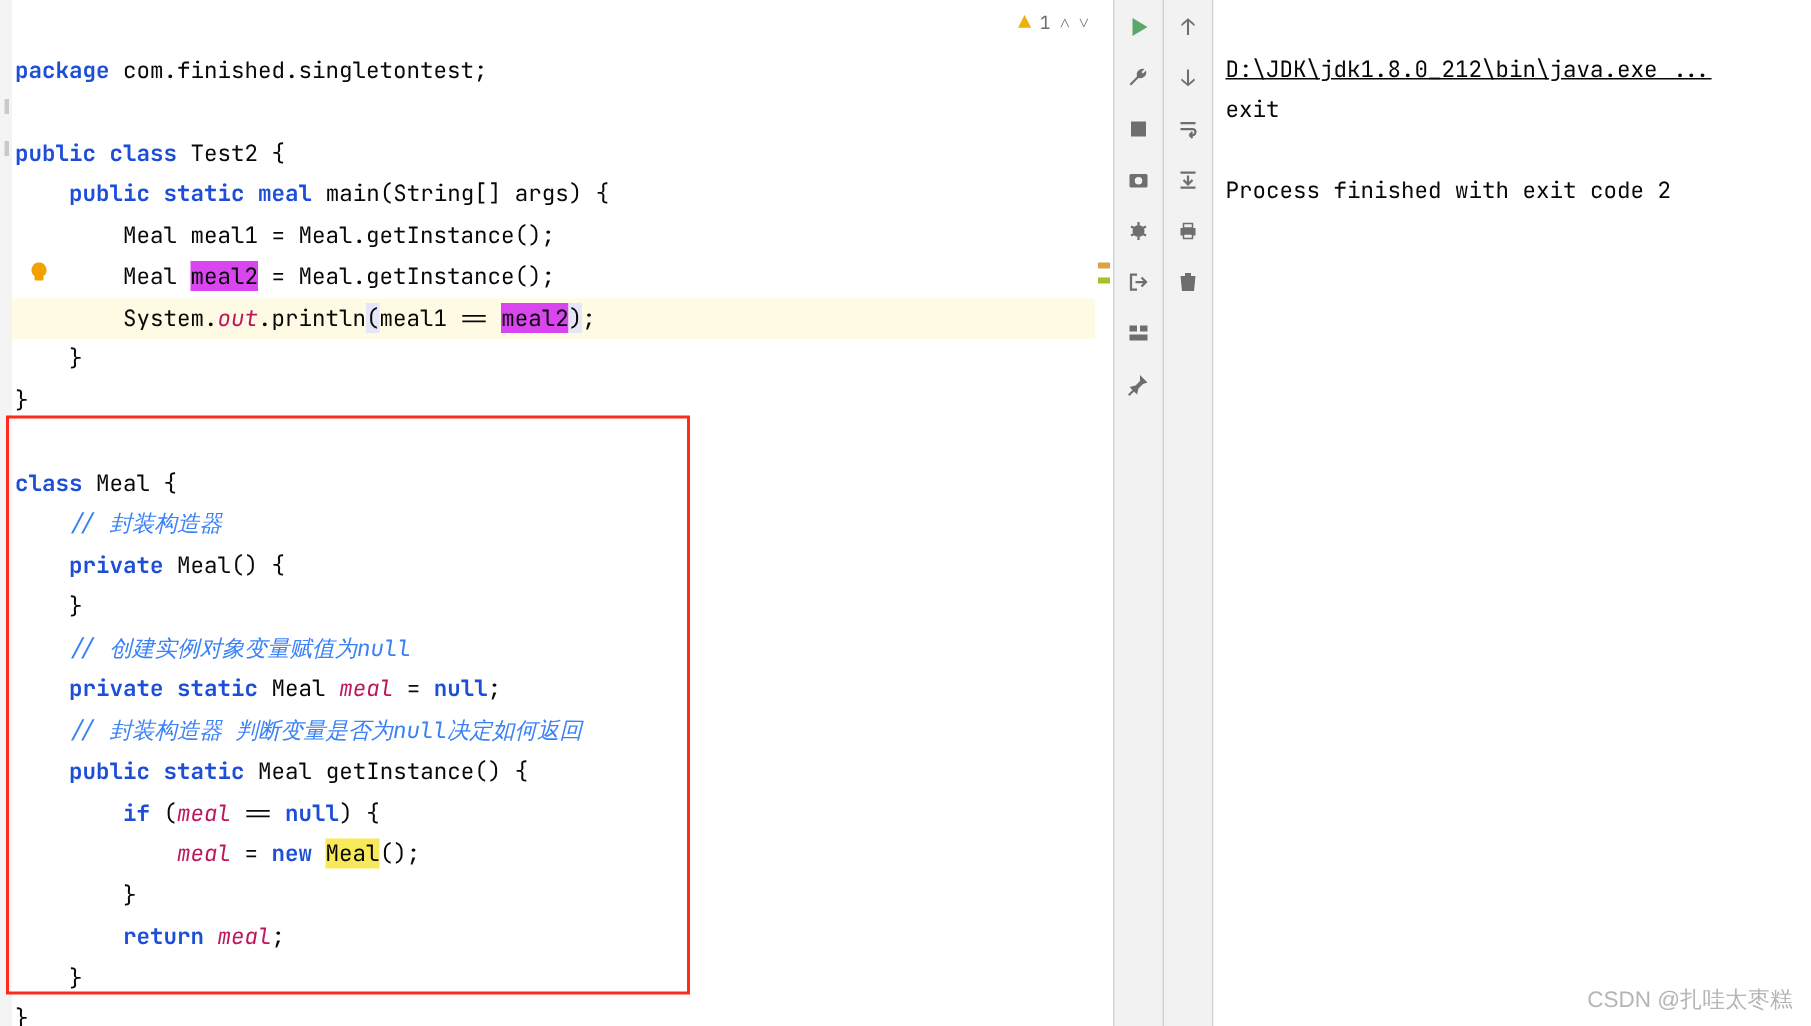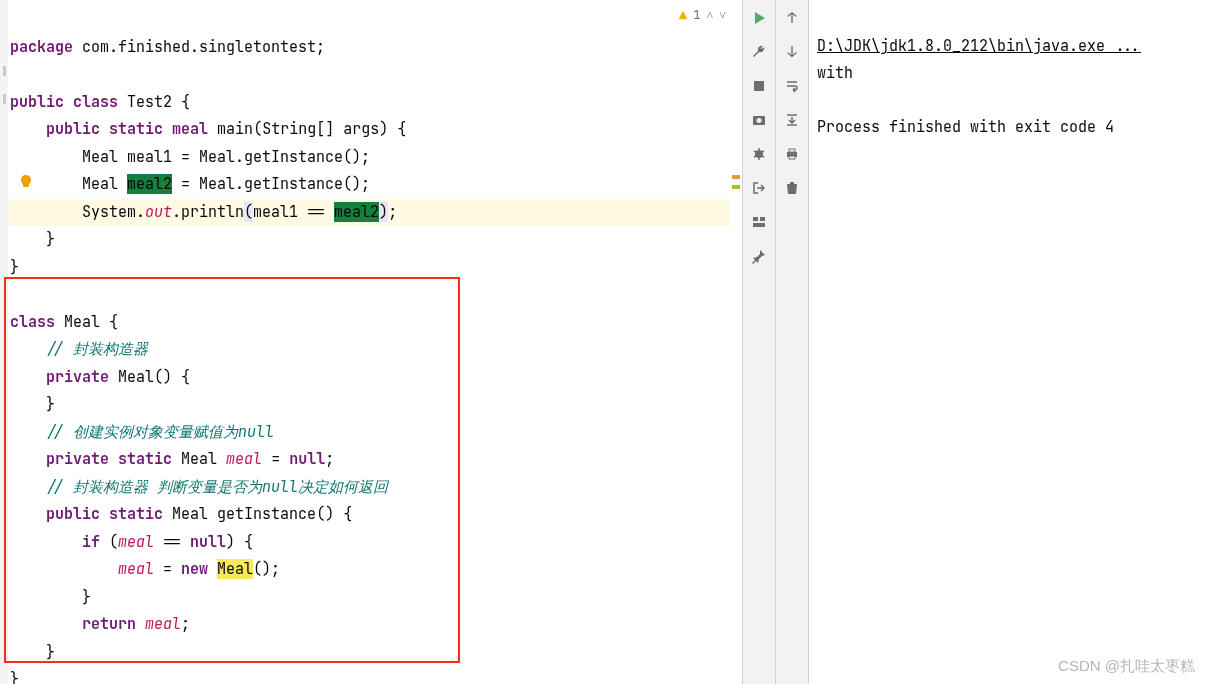--- a/index.html
+++ b/index.html
@@ -31,31 +31,31 @@
   width: 3px; height: 10px;
   background: #c9c9c9;
 }
 .code-area {
   padding: 6px 0 0 10px;
   line-height: 27.5px;
   white-space: pre;
   font-size: 15px;
   color: #080808;
 }
-.kw { color: #701a75; font-weight: bold; }
-.cmt { color: #0f766e; font-style: italic; }
+.kw { color: #1d4ed8; font-weight: bold; }
+.cmt { color: #3b82f6; font-style: italic; }
 .fld { color: #be185d; font-style: italic; }
 .hl-line {
   background: #fffae3;
   display: inline-block;
   padding-left: 72px;
   margin-left: -72px;
   width: calc(100% + 62px);
 }
-.sel1 { background: #15803d; }
+.sel1 { background: #d946ef; }
 .sel2 { background: #e6e6fa; }
 .yellowbox { background: #f7e959; }
 .red-box {
   position: absolute;
   border: 2px solid #fc2b1c;
   pointer-events: none;
 }
 .bulb {
   position: absolute;
   left: 18px; top: 174px;
@@ -248,18 +248,18 @@
     </div>
   <div class="tbtn">
       <svg viewBox="0 0 16 16" fill="currentColor">
         <path d="M3 4h10l-1 10H4zM6 2h4v2H6z"></path>
       </svg>
     </div>
 </div>
 
 <div class="console-pane">
 <span class="console-path">D:\JDK\jdk1.8.0_212\bin\java.exe ...</span>
-<span>with</span>
-
-<span>Process finished with exit code 4</span>
+<span>exit</span>
+
+<span>Process finished with exit code 2</span>
 </div>
 
 <div class="watermark">CSDN @扎哇太枣糕</div>
 
 </body></html>

